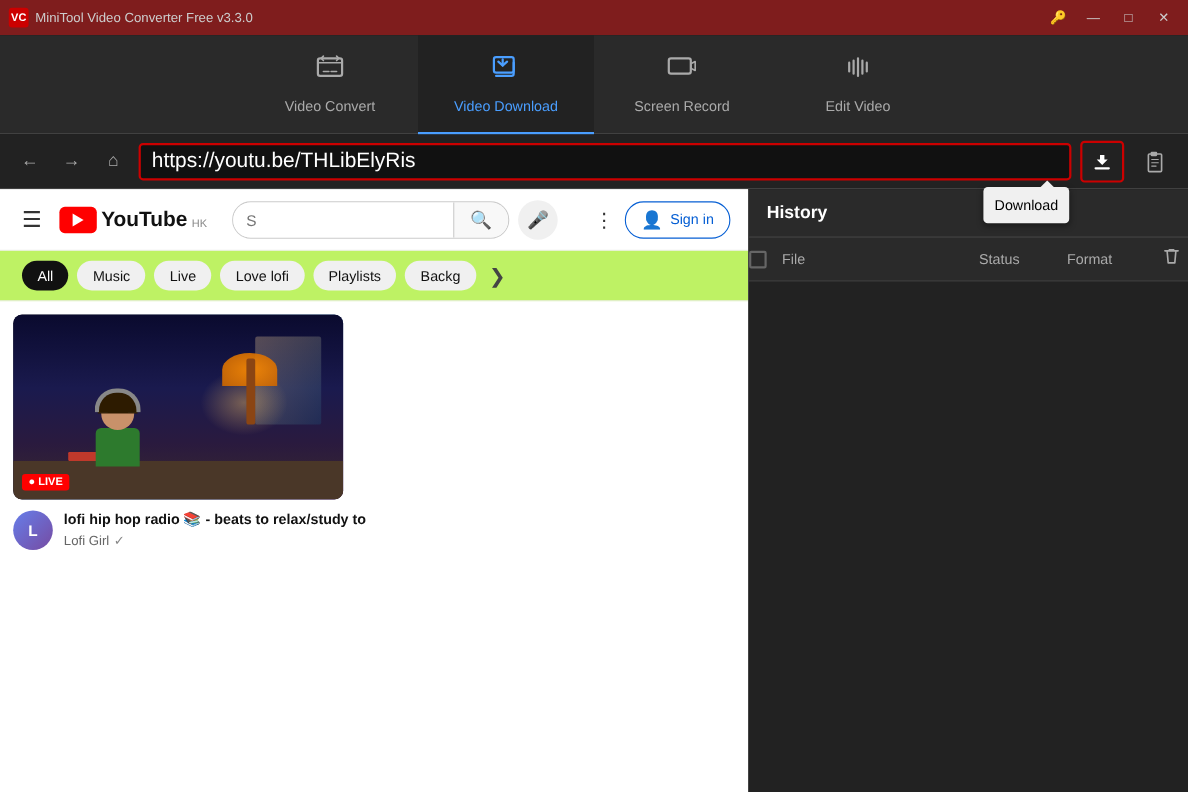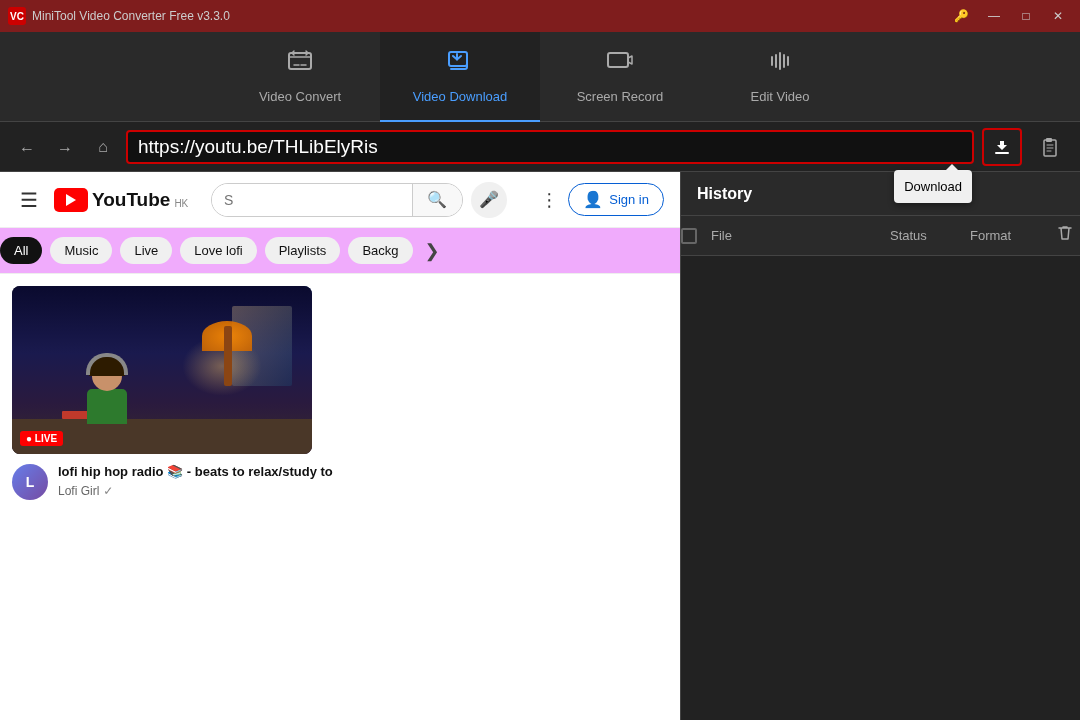--- a/index.html
+++ b/index.html
@@ -315,24 +315,24 @@
       color: #065fd4;
       font-size: 13px;
       background: none;
       cursor: pointer;
       font-weight: 500;
     }
 
     
     #yt-categories {
       height: 46px;
-      background: #f0abfc;
-      display: flex;
-      align-items: center;
-      padding: 0 0;
+      background: #bef264;
+      display: flex;
+      align-items: center;
+      padding: 0 20px;
       gap: 8px;
       overflow: hidden;
       border-bottom: 1px solid #eee;
     }
     .category-pill {
       padding: 6px 14px;
       border-radius: 20px;
       border: none;
       cursor: pointer;
       font-size: 13px;

